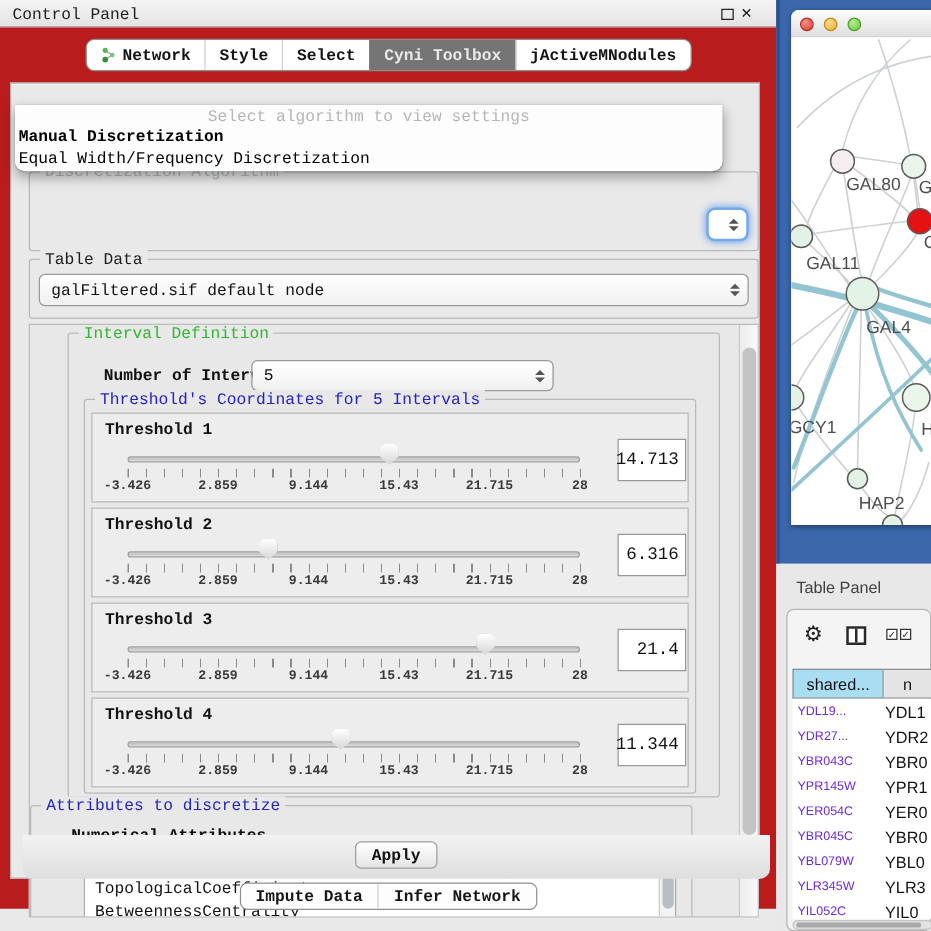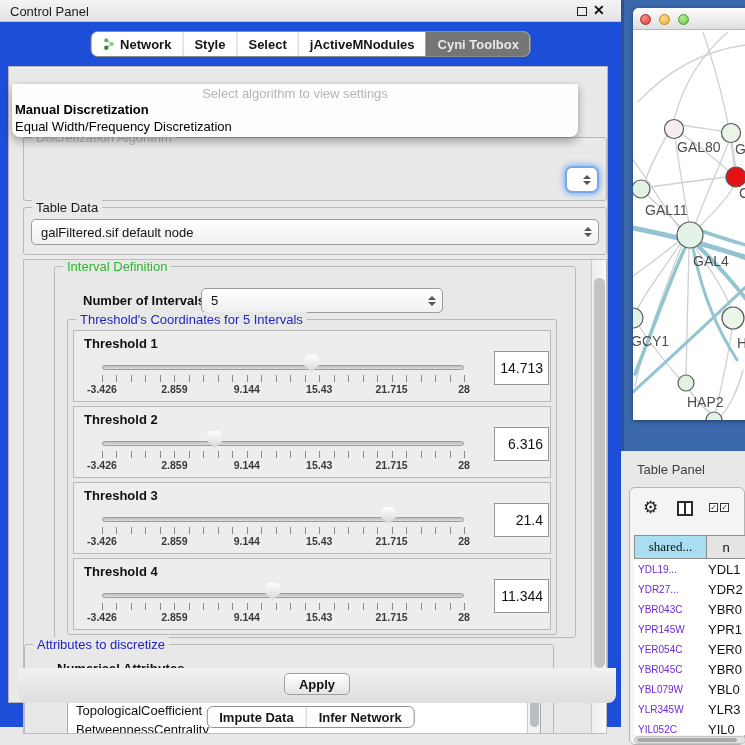--- a/index.html
+++ b/index.html
@@ -1,20 +1,20 @@
 <!DOCTYPE html>
 <html><head>
 <meta charset="utf-8">
 <style>
   * { margin:0; padding:0; box-sizing:border-box; }
   body { font-family:"Liberation Sans", sans-serif; background:#e9e9e9; }
   .screen { position:relative; width:745px; height:745px; background:#e9e9e9; overflow:hidden; }
 
   
-  .cp { position:absolute; left:0; top:0; width:621px; height:727px; background:#1d4ed8; }
+  .cp { position:absolute; left:0; top:0; width:621px; height:727px; background:#b91c1c;font-family:Liberation Mono, monospace; }
   .cp-titlebar { position:absolute; left:0; top:0; width:100%; height:22px;
     background:linear-gradient(#f4f4f4,#e3e3e3); border-bottom:1px solid #c4c4c4; }
   .cp-title { position:absolute; left:10px; top:4px; font-size:13px; color:#1c1c1c; }
   .win-float { position:absolute; left:577px; top:7px; width:10px; height:9px; border:1.5px solid #222; background:transparent; }
   .win-close { position:absolute; left:593px; top:2px; font-size:14px; font-weight:bold; color:#111; }
 
   
   .tabbar { position:absolute; top:31px; left:50%; transform:translateX(-50%);
     display:inline-flex; align-items:stretch; height:26px; background:#fff;
     border:1px solid #8b8b8b; border-radius:7px; overflow:hidden; }
@@ -146,21 +146,21 @@
   .tp-panel { position:absolute; left:8px; top:36px; width:116px; height:258px;
     background:#f4f4f4; border:1px solid #b4b4b4; border-radius:6px; }
   .gear { position:absolute; left:13px; top:11px; font-size:17px; color:#1e1e1e; line-height:1; }
   .split-icon { position:absolute; left:47px; top:13px; width:16px; height:15px; border:2px solid #2a2a2a; background:#fff; }
   .split-icon::before { content:""; position:absolute; left:5px; top:0; width:2px; height:11px; background:#2a2a2a; }
   .checks { position:absolute; left:79px; top:15px; display:flex; gap:2px; }
   .checkbox { width:9px; height:9px; border:1px solid #333; font-size:8px; line-height:8px;
     color:#222; text-align:center; background:#fff; }
   .thead { position:absolute; left:4px; top:47px; width:112px; height:24px; display:flex; }
   .th { border:1px solid #8e8e8e; font-size:13px; color:#111; display:flex; align-items:center; justify-content:center; }
-  .th-1 { width:73px; background:#a9ddf1;font-family:Liberation Serif, serif; }
+  .th-1 { width:73px; background:#a9ddf1; }
   .th-2 { flex:1; background:#e4e4e4; border-left:none; }
   .tbody { position:absolute; left:4px; top:71px; width:112px; height:176px; background:#fff; overflow:hidden; }
   .trow { display:flex; height:20px; align-items:center; }
   .tc1 { width:74px; padding-left:4px; font-size:10px; color:#6d28d9; white-space:nowrap; }
   .tc2 { flex:1; font-size:13px; color:#111; white-space:nowrap; overflow:hidden; }
   .hscroll { position:absolute; left:4px; top:248px; width:112px; height:8px;
     background:#e2e2e2; border:1px solid #c2c2c2; border-radius:4px; }
   .hscroll .thumb { position:absolute; left:2px; top:1px; width:100px; height:4px; background:#a9a9a9; border-radius:3px; }
 </style>
 </head>
@@ -185,25 +185,25 @@
           <circle cx="4" cy="11" r="2.4" fill="#2e8f2e"></circle>
         </svg>
         <span>Network</span>
       </div>
       <div class="tab">
           <span>Style</span>
         </div>
       <div class="tab">
           <span>Select</span>
         </div>
+      <div class="tab active">
+          <span>Cyni Toolbox</span>
+        </div>
       <div class="tab">
           <span>jActiveMNodules</span>
-        </div>
-      <div class="tab active">
-          <span>Cyni Toolbox</span>
         </div>
     </div>
 
     <div class="outer">
 
       <div class="groupbox g-algo">
         <span class="gb-label gb-faded">Discretization Algorithm</span>
       </div>
       <div class="focus-ring">
         <span class="spinner">

